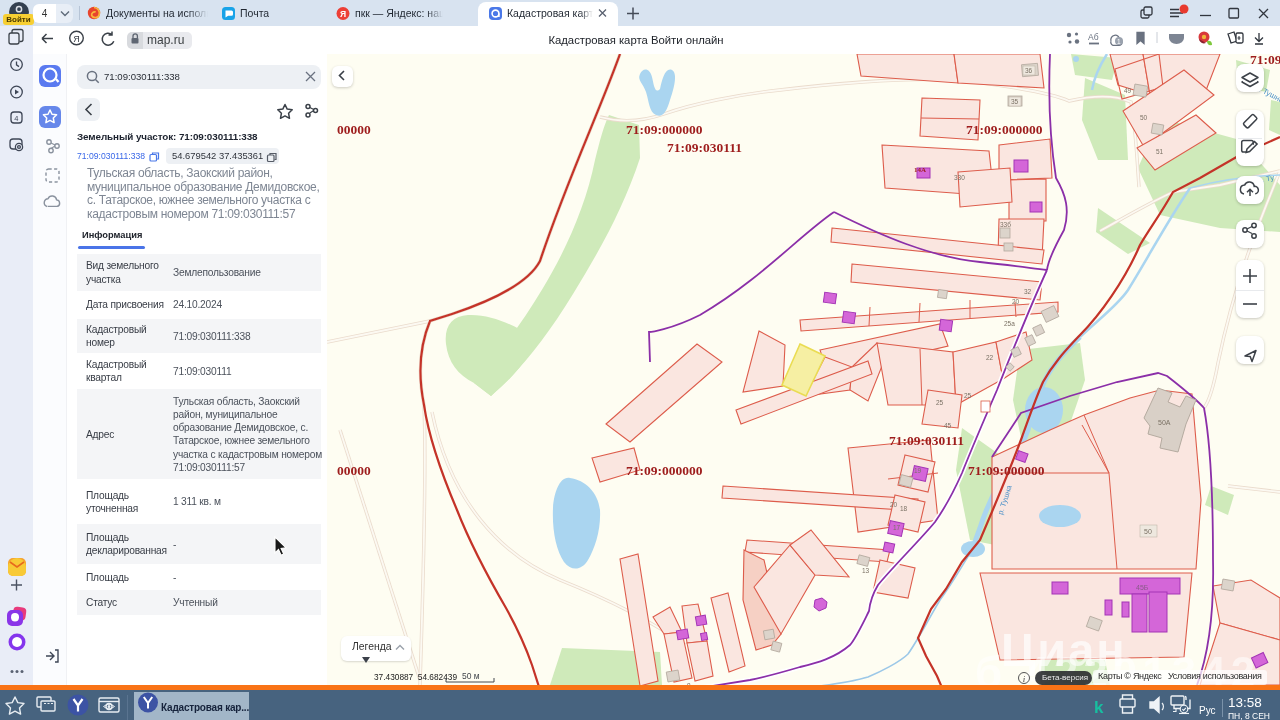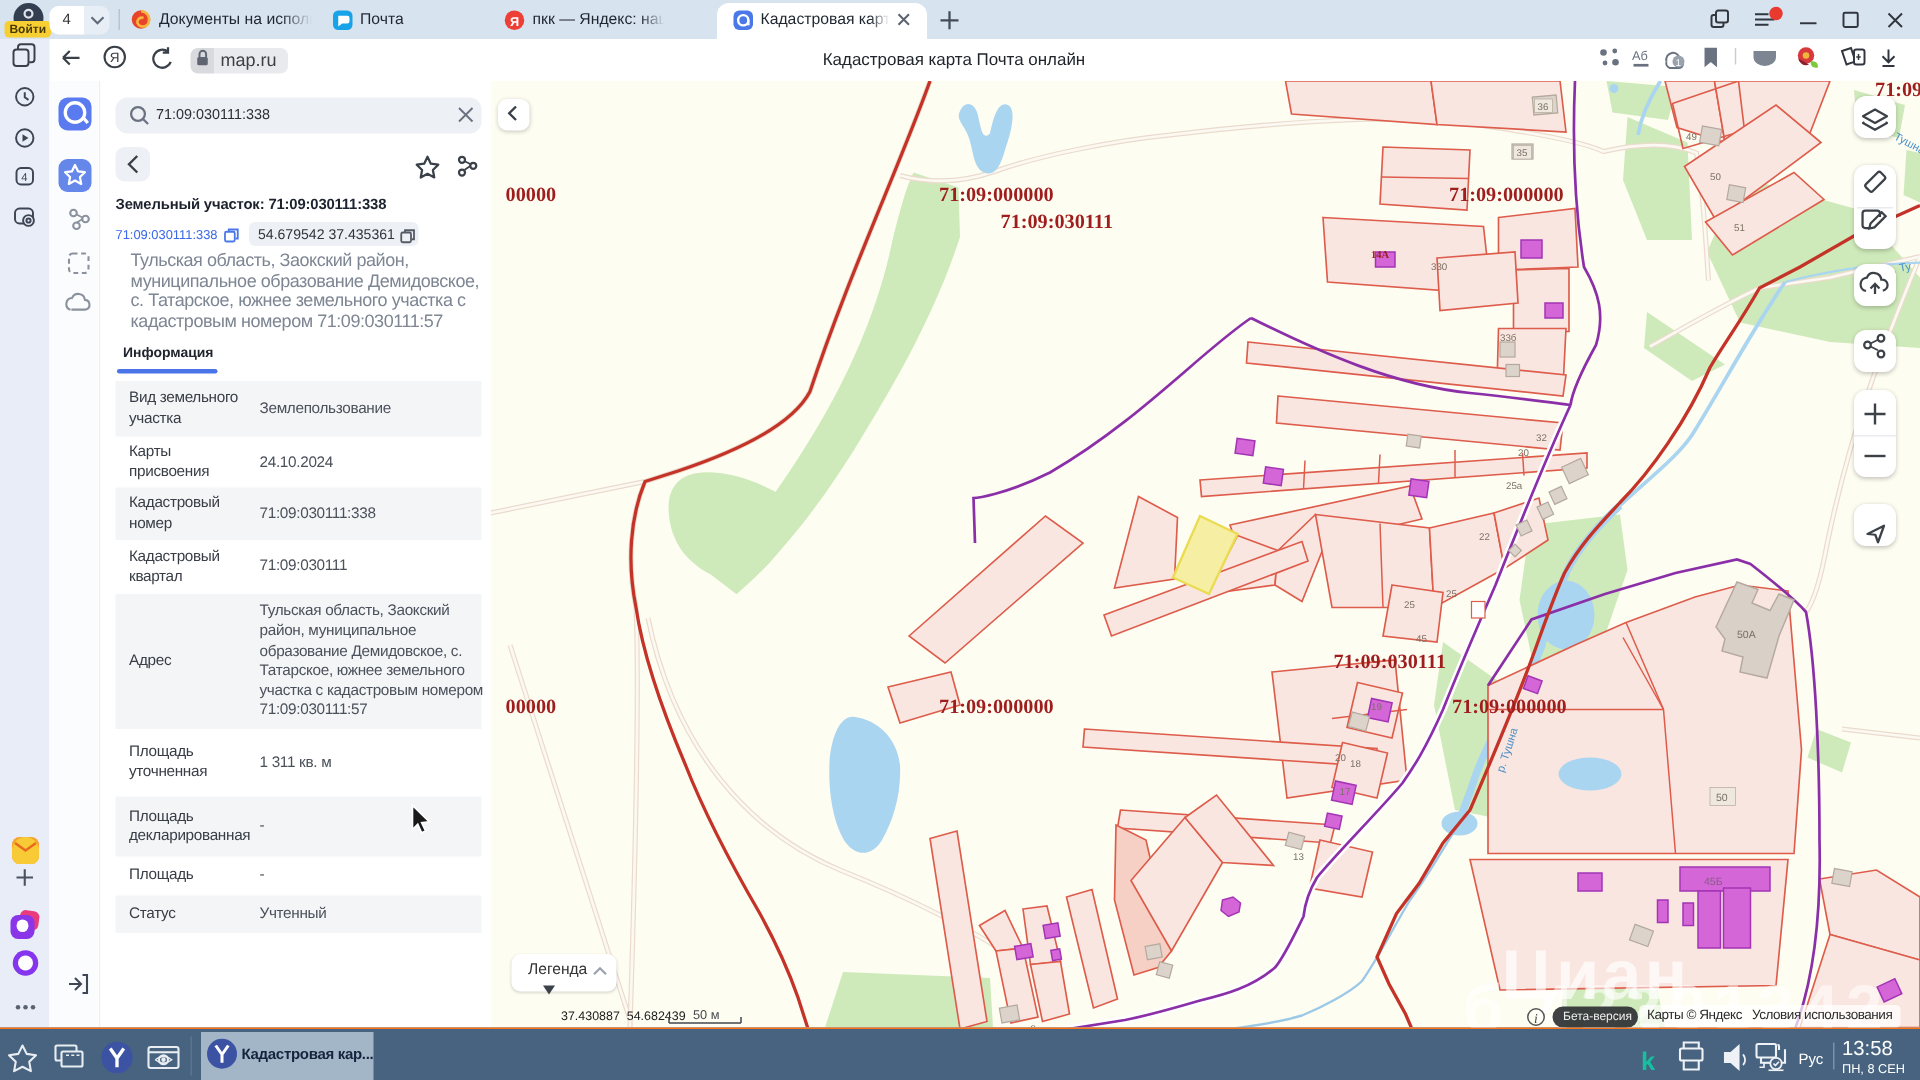--- a/index.html
+++ b/index.html
@@ -53,21 +53,21 @@
 .mapbtn { position:absolute; left:909px; background:#fff; border-radius:8px; box-shadow:0 1px 3px rgba(0,0,0,.22); width:28px; }
 #legendbtn { position:absolute; left:14px; top:582px; width:70px; height:25px; background:#fff; border-radius:6px; box-shadow:0 1px 2px rgba(0,0,0,.15); font-size:10.4px; color:#333; padding:5px 0 0 11px;}
 #coords { position:absolute; left:19px; top:618px; font-size:8.3px; color:#1a1a1a;margin-left:28px; }
 #attrib { position:absolute; left:766px; top:616px; height:15px; font-size:9px; color:#2b2b2b; background:rgba(255,255,255,.72); padding:1px 5px; border-radius:3px; white-space:nowrap; z-index:7; letter-spacing:-0.3px;}
 #betapill { position:absolute; left:708px; top:617px; z-index:7; width:57px; height:14px; background:rgba(42,44,48,.9); color:#eee; font-size:8px; border-radius:8px; padding:2px 0 0 7px; }
 #infoi { position:absolute; left:691px; top:618px; z-index:7; width:12px; height:12px; border:1px solid #555; border-radius:50%; font-size:9px; color:#444; text-align:center; line-height:12px; font-family:"Liberation Serif",serif; font-style:italic;}
 #watermark { position:absolute; left:674px; top:536px; font-size:47px; font-weight:bold; color:rgba(255,255,255,.66); letter-spacing:2px; z-index:6;margin-top:32px;}
 #watermark2 { position:absolute; left:648px; top:594px; font-size:44px; font-weight:bold; color:rgba(255,255,255,.55); letter-spacing:5px; z-index:6; white-space:nowrap; overflow:hidden; width:305px;}
 
 
-#taskbar { position:absolute; left:0; top:685px; width:1280px; height:35px; background:#47637f; border-top:1px solid #f97316; }
+#taskbar { position:absolute; left:0; top:685px; width:1280px; height:35px; background:#47637f; border-top:5px solid #f97316; }
 #taskchip { position:absolute; left:134px; top:2px; width:115px; height:33px; background:#a2b6c8; }
 #taskchip span { position:absolute; left:27px; top:10px; font-size:10px; font-weight:bold; color:#16233c; letter-spacing:-0.2px; white-space:nowrap;}
 #clock { position:absolute; left:1228px; top:5px; width:48px; text-align:left; color:#fff; }
 #clock .t { font-size:13.5px; }
 #clock .d { font-size:8.5px; margin-top:1px; }
 #rus { position:absolute; left:1199px; top:15px; font-size:10px; color:#fff; }
 #tbsep { position:absolute; left:1222px; top:9px; width:1px; height:18px; background:#7a92a9; }
 #tbsep2 { position:absolute; left:127px; top:5px; width:1px; height:26px; background:#5a7490; }
 </style>
 </head>
@@ -346,21 +346,21 @@
     <div id="tabcount">4</div>
     <div id="tabchev"></div>
     <div style="position:absolute;left:79px;top:6px;width:1px;height:14px;background:#b6c4d6;"></div>
     <div class="tabtext" style="position:absolute;left:106px;top:7px;width:102px;-webkit-mask-image:linear-gradient(90deg,#000 80%,transparent);">Документы на исполнен</div>
     <div class="tabtext" style="position:absolute;left:240px;top:7px;">Почта</div>
     <div class="tabtext" style="position:absolute;left:355px;top:7px;width:88px;-webkit-mask-image:linear-gradient(90deg,#000 82%,transparent);">пкк — Яндекс: нашлось</div>
     <div class="tabtext" style="position:absolute;left:507px;top:7px;width:86px;-webkit-mask-image:linear-gradient(90deg,#000 85%,transparent);">Кадастровая карта Рос</div>
   </div>
 
   <div id="navbar">
-    <div id="navtitle">Кадастровая карта Почта онлайн</div>
+    <div id="navtitle">Кадастровая карта Войти онлайн</div>
     <div id="lockchip"></div>
     <div id="urlchip">map.ru</div>
   </div>
 
   <div id="leftstrip"></div>
 
   <div id="sitebar">
     <div id="sblogo"></div>
     <div id="sbstar"></div>
   </div>
@@ -375,21 +375,21 @@
     <div id="paddr">Тульская область, Заокский район, муниципальное образование Демидовское, с. Татарское, южнее земельного участка с кадастровым номером 71:09:030111:57</div>
     <div id="ptab">Информация</div>
     <div id="ptabline"></div>
     <table id="info">
       <tbody>
       <tr class="alt" style="height:37px;">
             <td class="lbl">Вид земельного участка</td>
             <td class="val">Землепользование</td>
           </tr>
       <tr style="height:28px;">
-            <td class="lbl">Карты присвоения</td>
+            <td class="lbl">Дата присвоения</td>
             <td class="val">24.10.2024</td>
           </tr>
       <tr class="alt" style="height:33px;">
             <td class="lbl">Кадастровый номер</td>
             <td class="val">71:09:030111:338</td>
           </tr>
       <tr style="height:36px;">
             <td class="lbl">Кадастровый квартал</td>
             <td class="val">71:09:030111</td>
           </tr>

